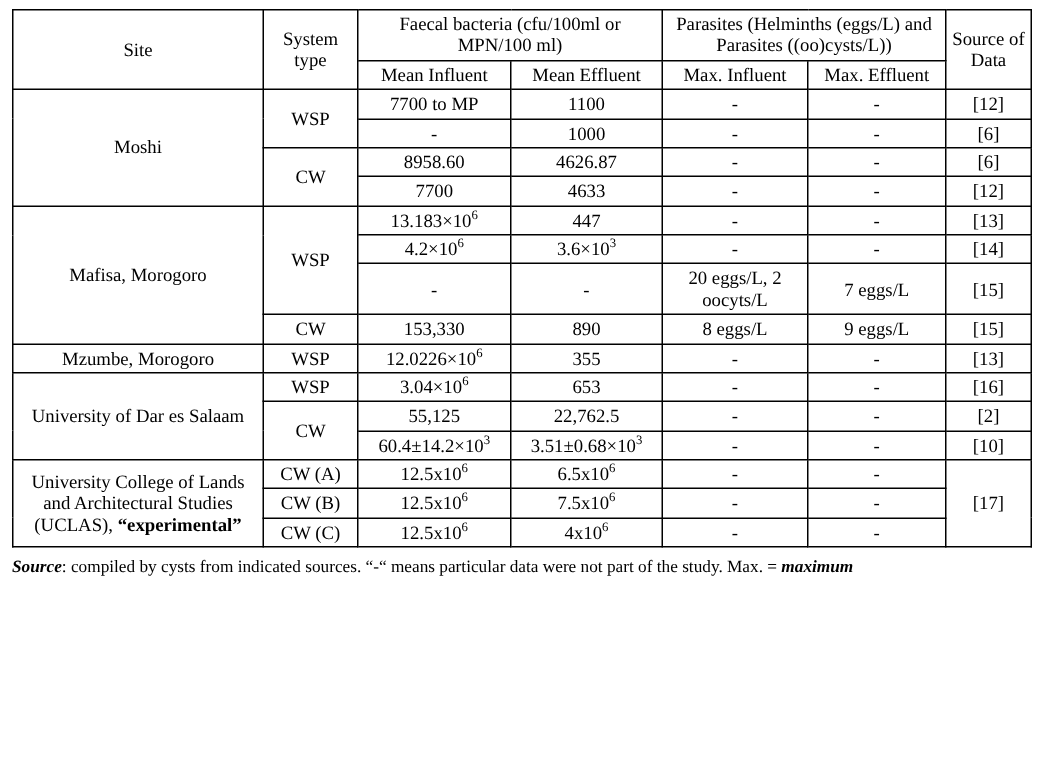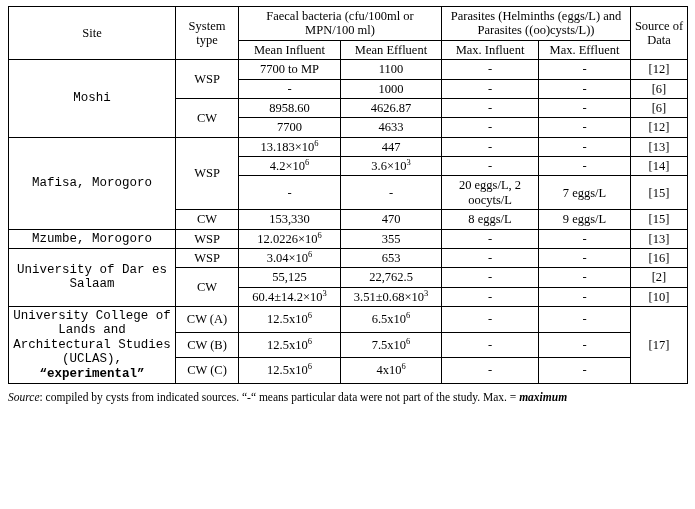--- a/index.html
+++ b/index.html
@@ -35,41 +35,40 @@
     line-height: 1.15;
     font-weight: normal;
   }
   .hdr-cell {
     font-size: 12.5px;
     padding: 3px 4px;
   }
   .site-cell {
     text-align: center;
     padding: 3px 4px;
-    font-family: Liberation Mono, monospace;
   }
   .num {
     white-space: nowrap;
   }
   sup {
     font-size: 8.5px;
     vertical-align: super;
     line-height: 0;
   }
   .bold {
     font-weight: bold;
   }
   .note {
     margin-top: 7px;
     font-size: 11.5px;
     line-height: 1.2;
     width: 679px;
   }
   .note .src {
-    font-weight: normal;
+    font-weight: bold;
     font-style: italic;
   }
   .note .emph {
     font-weight: bold;
     font-style: italic;
   }
   
   col.c-site   { width: 167px; }
   col.c-sys    { width: 63px; }
   col.c-inf    { width: 102px; }
@@ -161,21 +160,21 @@
       <tr>
         <td class="num">-</td>
         <td class="num">-</td>
         <td>20 eggs/L, 2 oocyts/L</td>
         <td>7 eggs/L</td>
         <td>[15]</td>
       </tr>
       <tr>
         <td>CW</td>
         <td class="num">153,330</td>
-        <td class="num">470</td>
+        <td class="num">890</td>
         <td>8 eggs/L</td>
         <td>9 eggs/L</td>
         <td>[15]</td>
       </tr>
 
       <tr>
         <td class="site-cell">Mzumbe, Morogoro</td>
         <td>WSP</td>
         <td class="num">12.0226×10<sup>6</sup></td>
         <td class="num">355</td>

